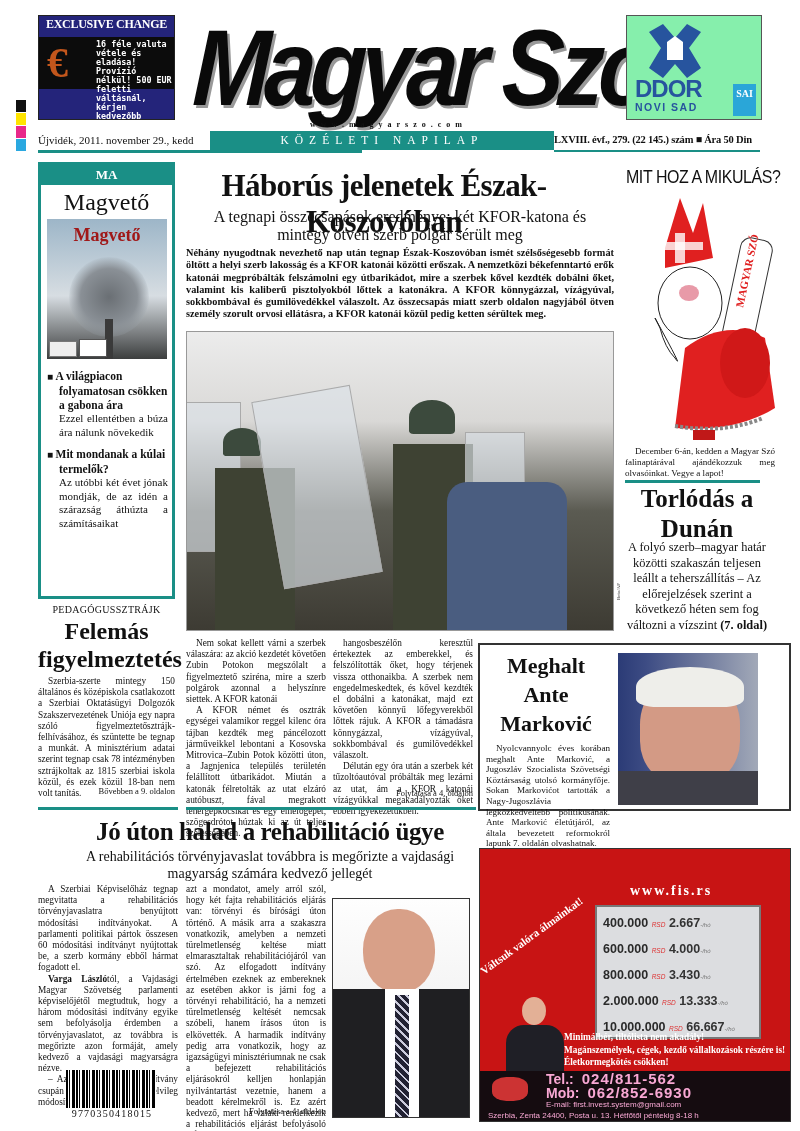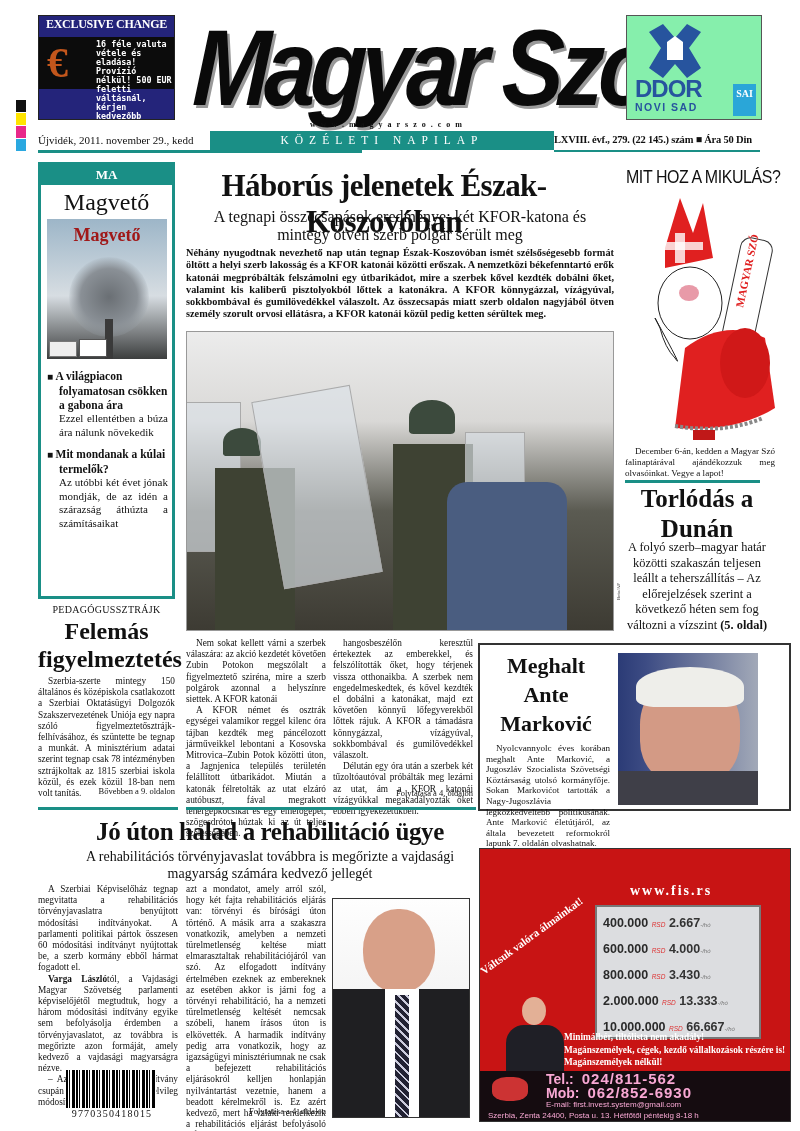--- a/index.html
+++ b/index.html
@@ -235,21 +235,21 @@
   <path d="M50 150 Q90 120 130 140 L140 210 Q100 235 40 230 Z" fill="#e02020"></path>
   <ellipse cx="110" cy="165" rx="25" ry="35" fill="#d01818"></ellipse>
   <path d="M40 228 Q90 236 128 220" stroke="#888" stroke-width="4" fill="none" stroke-dasharray="3 2"></path>
   <rect x="58" y="232" width="22" height="10" fill="#c01818"></rect>
 </svg>
 <div class="abs mikulas-cap">December 6-án, kedden a Magyar Szó falinaptárával ajándékozzuk meg olvasóinkat. Vegye a lapot!</div>
 <div class="abs teal" style="left:625px;top:480px;width:135px;height:3px"></div>
 
 <div class="abs torl-t" style="top:484px">Torlódás a Dunán</div>
 <div class="abs torl-s" style="top:540px">
-  <span>A folyó szerb–magyar határ közötti szakaszán teljesen leállt a teherszállítás – Az előrejelzések szerint a következő héten sem fog változni a vízszint</span> <b>(5. oldal)</b>
+  <span>A folyó szerb–magyar határ közötti szakaszán teljesen leállt a teherszállítás – Az előrejelzések szerint a következő héten sem fog változni a vízszint</span> <b>(7. oldal)</b>
 </div>
 
 <div class="abs markbox">
   <div class="mark-t">Meghalt Ante Marković</div>
   <div class="mark-b">Nyolcvannyolc éves korában meghalt Ante Marković, a Jugoszláv Szocialista Szövetségi Köztársaság utolsó kormányfője. Sokan Markovićot tartották a Nagy-Jugoszlávia legközkedveltebb politikusának. Ante Marković életútjáról, az általa bevezetett reformokról lapunk 7. oldalán olvashatnak.</div>
   <div class="mark-photo">
     <div class="face"></div>
       <div class="hair"></div>
       <div class="suit"></div>
   </div>
@@ -287,21 +287,21 @@
     <div class="row"><span>2.000.000</span> <span class="rsd">RSD</span> <span class="val">13.333</span><span class="mo">-/hó</span></div>
     <div class="row"><span>10.000.000</span> <span class="rsd">RSD</span> <span class="val">66.667</span><span class="mo">-/hó</span></div>
   </div>
   <div class="woman">
       <div class="wface"></div>
       <div class="wbody"></div>
     </div>
   <div class="claims">
     <div>Minimálbér, tiltólista nem akadály!</div>
       <div>Magánszemélyek, cégek, kezdő vállalkozások részére is!</div>
-      <div>Magánszemélyek nélkül!</div>
+      <div>Életkormegkötés csökken!</div>
   </div>
   <div class="contact">
     <div class="phone"></div>
     <div class="c1"><span>Tel.:</span><span class="big">024/811-562</span></div>
     <div class="c2"><span>Mob:</span><span class="big">062/852-6930</span></div>
     <div class="c3"><span>E-mail:</span> <span>first.invest.system@gmail.com</span></div>
     <div class="c4" style="top:40px">Szerbia, Zenta 24400, Posta u. 13. Hétfőtől péntekig 8-18 h</div>
   </div>
 </div>
 

